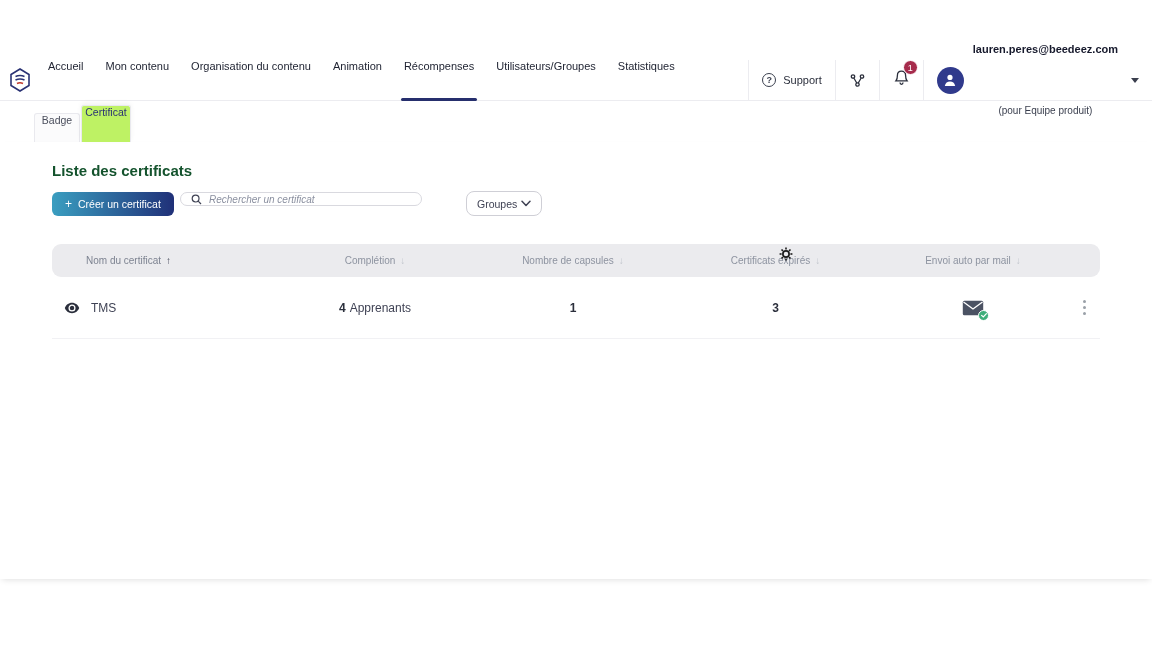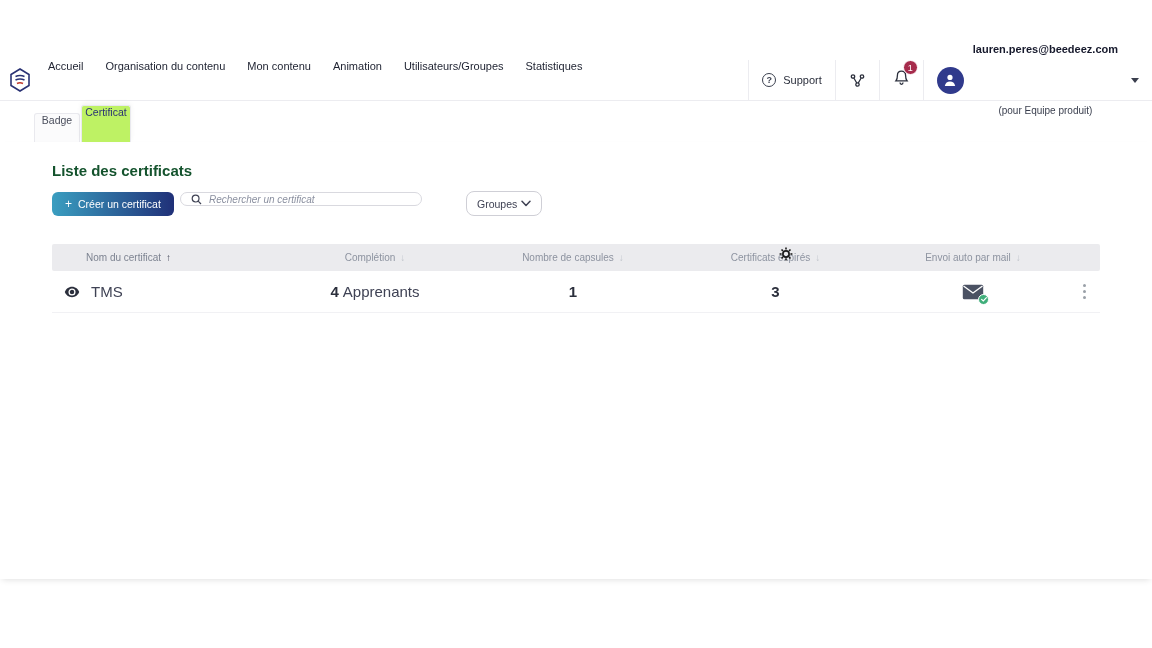--- a/index.html
+++ b/index.html
@@ -48,26 +48,26 @@
                 display:flex; align-items:center; padding:0 10px; gap:7px; background:#fff; }
   .search-box input { border:none; outline:none; flex:1; font-size:10px; font-style:italic; color:#5a5f6c; background:transparent; font-family:inherit; }
   .search-box input::placeholder { color:#8b90a0; font-style:italic; }
 
   .groups-btn { position:absolute; left:466px; top:49px; height:25px; padding:0 10px; border:1px solid #cfcfd6; border-radius:8px;
                 background:#fff; display:flex; align-items:center; gap:4px; font-size:10.5px; color:#3f4254; cursor:pointer; font-family:inherit; }
 
   
   .table { position:absolute; left:52px; top:102px; width:1048px; }
   .tgrid { display:grid; grid-template-columns:225px 196px 200px 205px 190px 1fr; align-items:center; }
-  .thead { background:#ebebee; height:27px; border-radius:2px; font-size:10px; color:#8d93a0; }
+  .thead { background:#ebebee; height:33px; border-radius:9px; font-size:10px; color:#8d93a0; }
   .th { display:flex; align-items:center; justify-content:center; gap:5px; cursor:pointer; }
   .th.first { justify-content:flex-start; padding-left:34px; color:#7d8391; }
   .sort-asc { color:#3f4254; font-size:10px; }
   .sort-desc { color:#c2c6cd; font-size:10px; }
-  .trow { height:42px; background:#fff; border-bottom:1px solid #f1f1f4; font-size:15px; color:#3f4254; }
+  .trow { height:62px; background:#fff; border-bottom:1px solid #f1f1f4; font-size:12px; color:#3f4254; }
   .td { display:flex; align-items:center; justify-content:center; }
   .td.first { justify-content:flex-start; padding-left:12px; gap:11px; }
   .cell-strong { font-weight:bold; color:#2b2f3c; }
   .completion { display:flex; gap:4px; align-items:center; }
   .eye-btn { background:none; border:none; cursor:pointer; display:flex; align-items:center; padding:0; }
   .mail-wrap { position:relative; width:22px; height:16px; cursor:pointer; }
   .mail-badge { position:absolute; right:-5px; bottom:-5px; width:11px; height:11px; border-radius:50%; background:#3fae7a;
                 border:1.5px solid #fff; display:flex; align-items:center; justify-content:center; }
   .kebab { display:flex; flex-direction:column; gap:3px; align-items:center; justify-content:center; cursor:pointer;
            background:none; border:none; padding:4px; }
@@ -86,27 +86,30 @@
         <path d="M11 1 L20 6.5 L20 17.5 L11 23 L2 17.5 L2 6.5 Z" fill="none" stroke="#2a3274" stroke-width="1.6"></path>
         <path d="M6.5 8.5 Q11 6.5 15.5 8.5" fill="none" stroke="#2a3274" stroke-width="1.6"></path>
         <path d="M6.5 12 Q11 10 15.5 12" fill="none" stroke="#2a3274" stroke-width="1.6"></path>
         <path d="M8 15.5 Q11 14 14 15.5" fill="none" stroke="#c0392b" stroke-width="1.6"></path>
       </svg>
     </div>
     <div class="nav-item">
         <span>Accueil</span>
       </div>
     <div class="nav-item">
+        <span>Mon contenu</span>
+      </div>
+    <div class="nav-item">
         <span>Organisation du contenu</span>
       </div>
     <div class="nav-item">
-        <span>Mon contenu</span>
-      </div>
-    <div class="nav-item">
         <span>Animation</span>
+      </div>
+    <div class="nav-item active">
+        <span>Récompenses</span>
       </div>
     <div class="nav-item">
         <span>Utilisateurs/Groupes</span>
       </div>
     <div class="nav-item">
         <span>Statistiques</span>
       </div>
   </div>
 
   <div class="nav-right">

